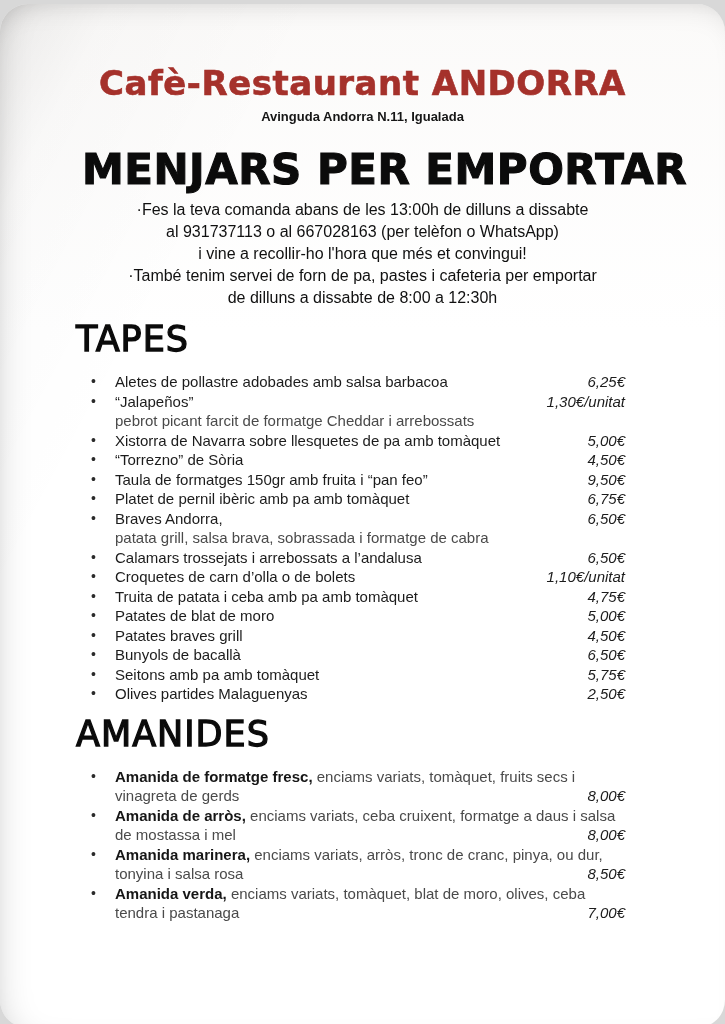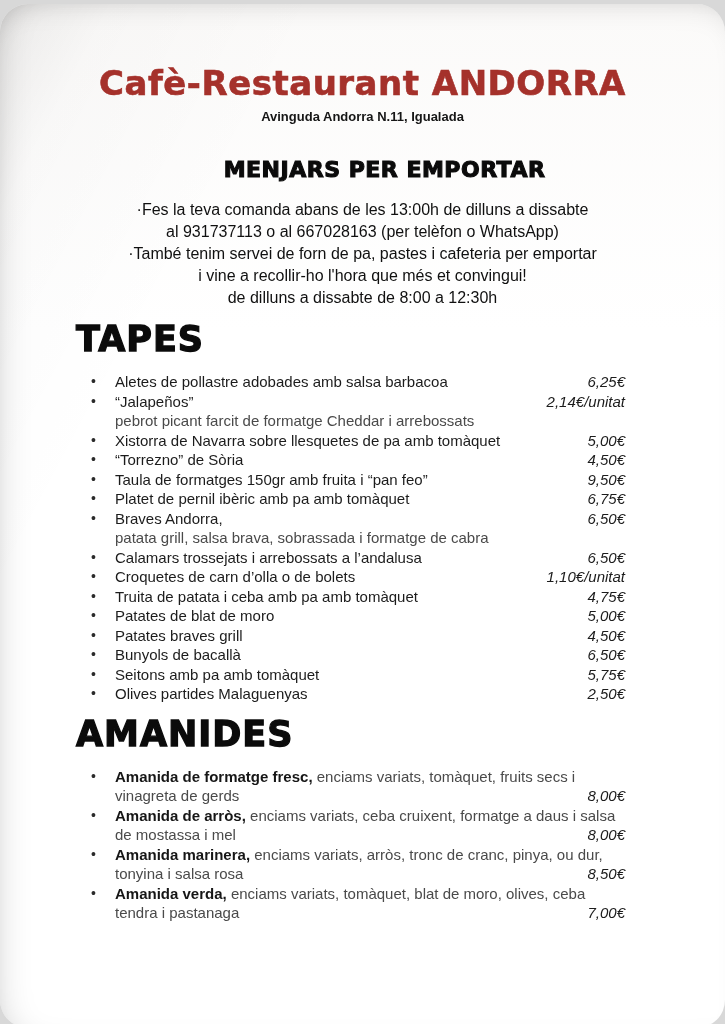--- a/index.html
+++ b/index.html
@@ -38,21 +38,21 @@
     font-size: 13px;
     line-height: 19px;
     font-weight: bold;
     margin-top: 3px;
     color: #161616;
   }
 
   .main-title {
     text-align: center;
     font-family: "DejaVu Sans", sans-serif;
-    font-size: 22px;
+    font-size: 42px;
     line-height: 40px;
     font-weight: bold;
     margin-top: 24px;
     color: #0b0b0b;
     -webkit-text-stroke: 1.1px #0b0b0b;
     letter-spacing: 0.5px;
     padding-left: 44px;
   }
 
   .intro {
@@ -63,21 +63,21 @@
     color: #101010;
   }
   .intro-line { white-space: nowrap; }
 
   .menu-sections { padding: 0 100px 0 78px; }
 
   .section-title {
     font-family: "DejaVu Sans", sans-serif;
     font-size: 35px;
     line-height: 42px;
-    font-weight: bold;
+    font-weight: normal;
     color: #0b0b0b;
     -webkit-text-stroke: 1.3px #0b0b0b;
     letter-spacing: 1px;
     margin: 9px 0 12px -2px;
   }
 
   .menu-item { display: flex; font-size: 15px; line-height: 19.5px; color: #1c1c1c; }
   .bullet { flex: 0 0 37px; padding-left: 13px; font-size: 14px; color: #2a2a2a; }
   .item-body { flex: 1; }
   .item-line { display: flex; }
@@ -97,22 +97,22 @@
   <header>
     <h1 class="restaurant-title">Cafè-Restaurant ANDORRA</h1>
     <div class="address">Avinguda Andorra N.11, Igualada</div>
   </header>
 
   <h2 class="main-title">MENJARS PER EMPORTAR</h2>
 
   <div class="intro">
       <div class="intro-line">·Fes la teva comanda abans de les 13:00h de dilluns a dissabte</div>
       <div class="intro-line">al 931737113 o al 667028163 (per telèfon o WhatsApp)</div>
+      <div class="intro-line">i vine a recollir-ho l'hora que més et convingui!</div>
       <div class="intro-line">·També tenim servei de forn de pa, pastes i cafeteria per emportar</div>
-      <div class="intro-line">i vine a recollir-ho l'hora que més et convingui!</div>
       <div class="intro-line">de dilluns a dissabte de 8:00 a 12:30h</div>
     </div>
 
   <main class="menu-sections">
       <section class="menu-section">
         <h2 class="section-title">TAPES</h2>
         <div class="item-list">
           <div class="menu-item tapes">
             <span class="bullet">•</span>
             <div class="item-body">
@@ -120,21 +120,21 @@
                 <span class="item-name">Aletes de pollastre adobades amb salsa barbacoa</span>
                 <span class="item-price">6,25€</span>
               </div>
             </div>
           </div>
           <div class="menu-item tapes">
             <span class="bullet">•</span>
             <div class="item-body">
               <div class="item-line">
                 <span class="item-name">“Jalapeños”</span>
-                <span class="item-price">2,14€/unitat</span>
+                <span class="item-price">1,30€/unitat</span>
               </div>
               <div class="item-desc">pebrot picant farcit de formatge Cheddar i arrebossats</div>
             </div>
           </div>
           <div class="menu-item tapes">
             <span class="bullet">•</span>
             <div class="item-body">
               <div class="item-line">
                 <span class="item-name">Xistorra de Navarra sobre llesquetes de pa amb tomàquet</span>
                 <span class="item-price">5,00€</span>

